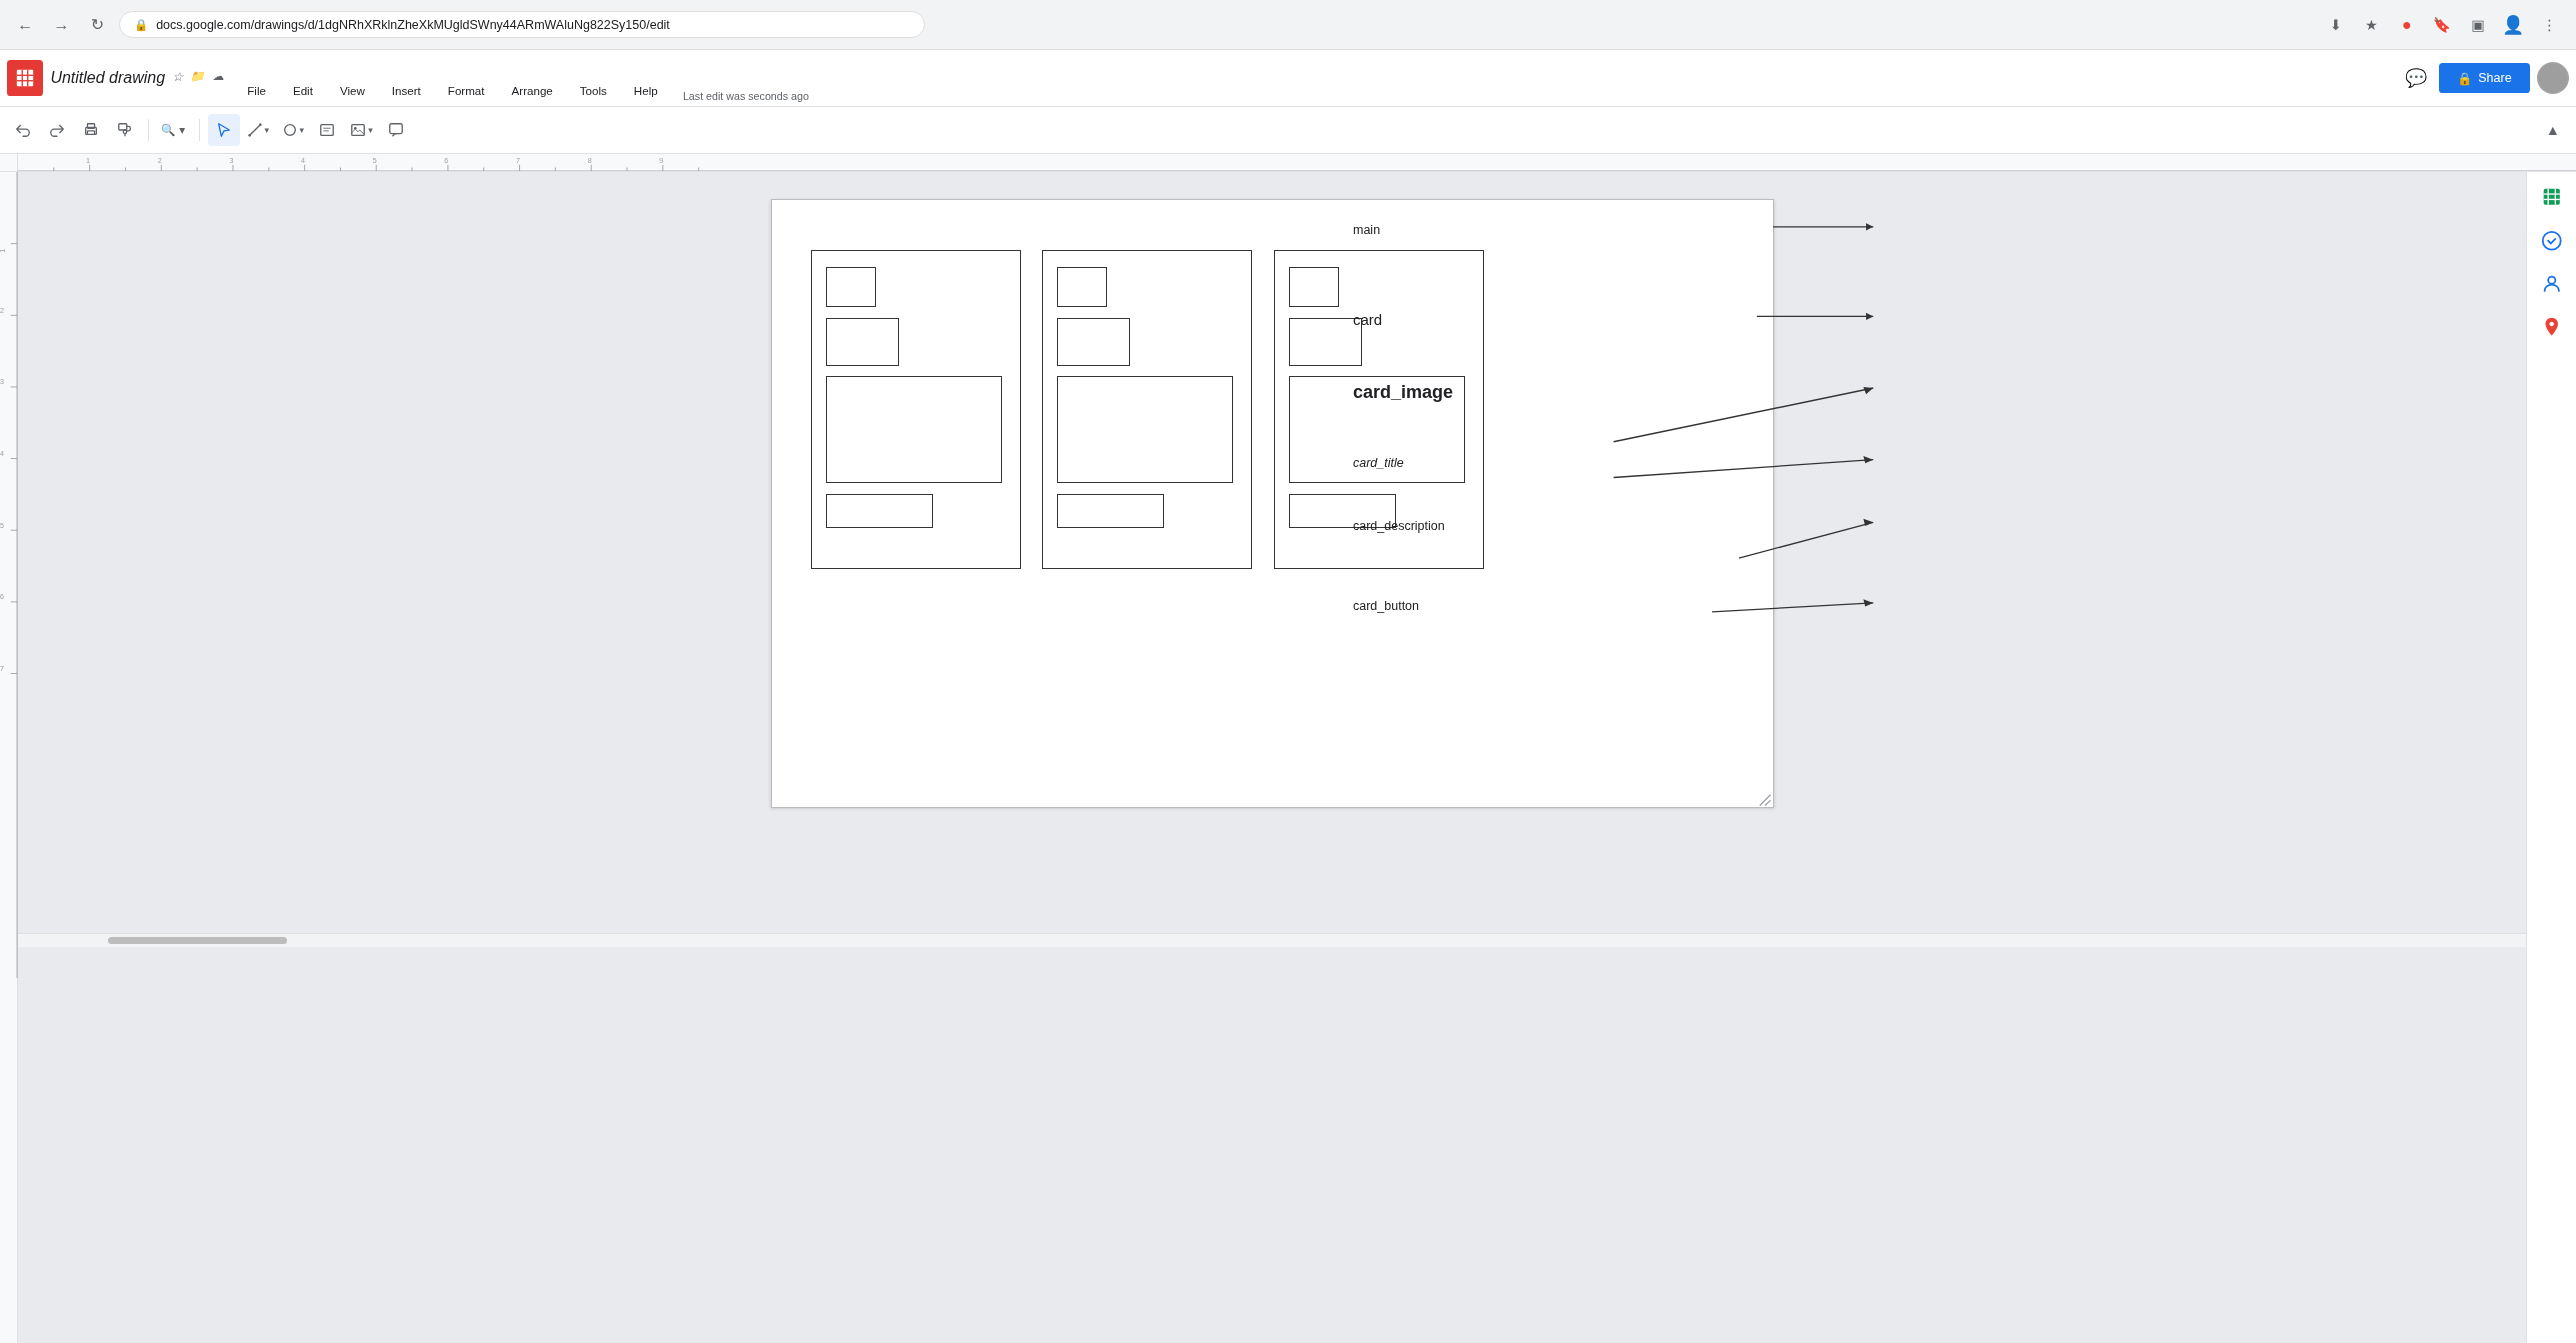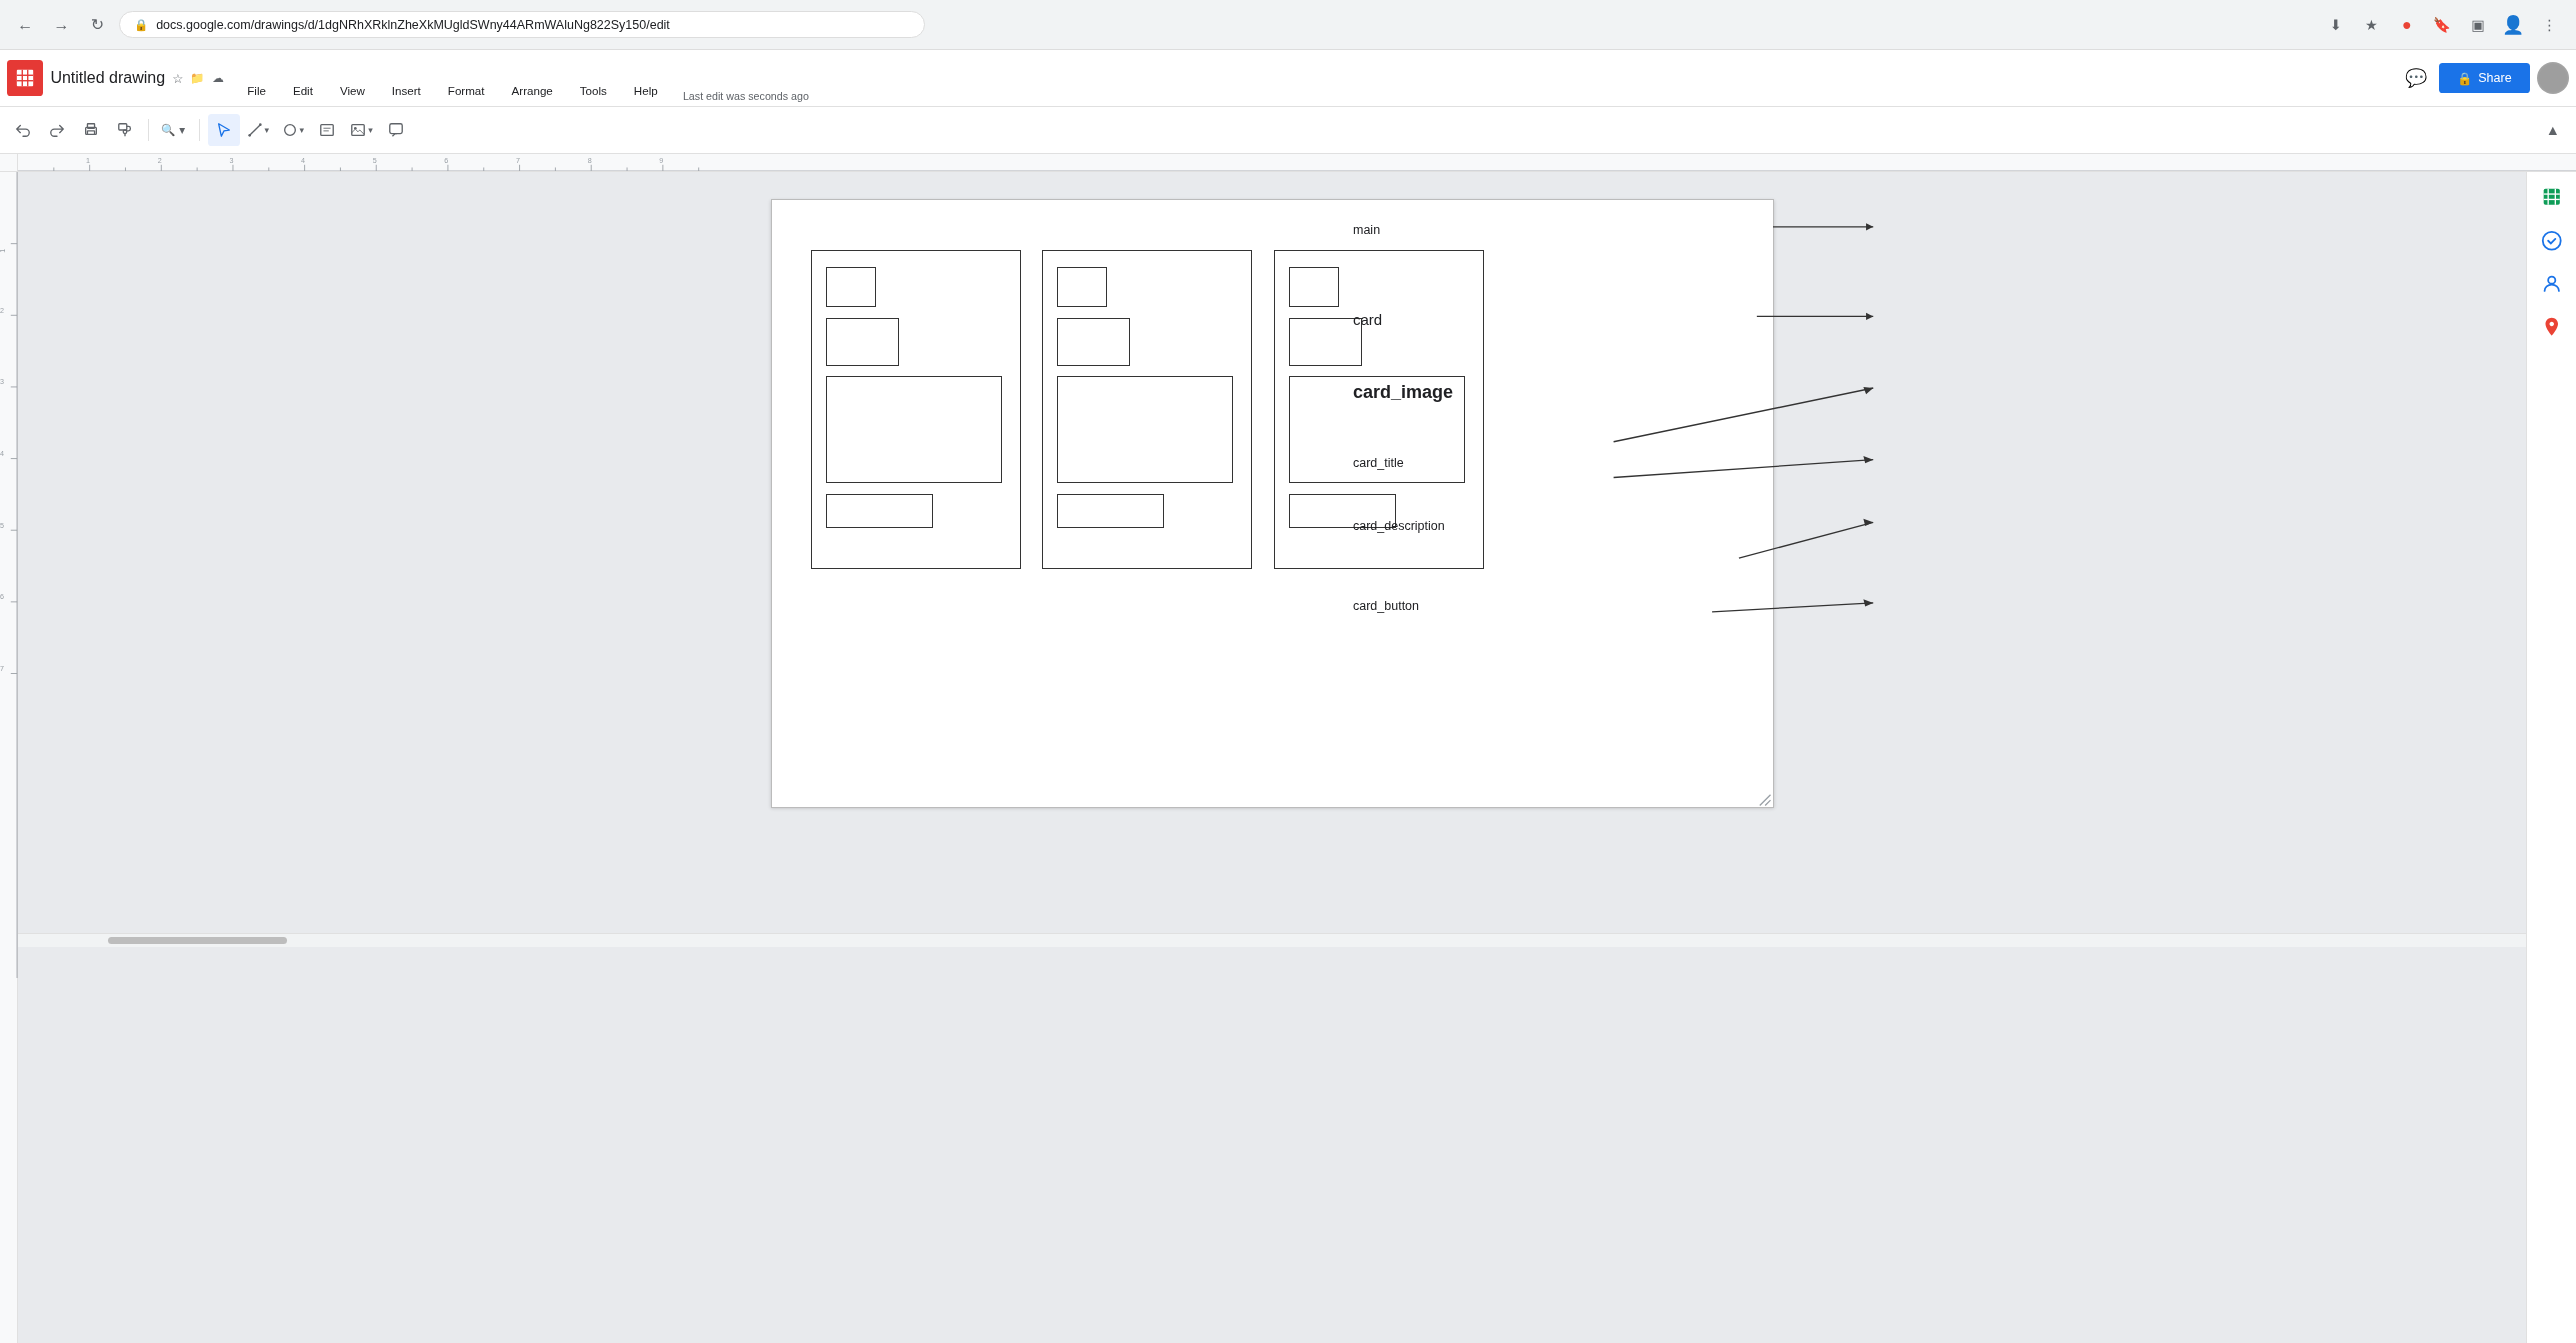--- a/index.html
+++ b/index.html
@@ -71,21 +71,21 @@
   <div class="app-logo">
     <svg width="20" height="20" viewBox="0 0 22 22">
       <rect x="2" y="2" width="18" height="18" fill="white" rx="1"></rect>
       <line x1="2" y1="8" x2="20" y2="8" stroke="#e53935" stroke-width="1.5"></line>
       <line x1="2" y1="14" x2="20" y2="14" stroke="#e53935" stroke-width="1.5"></line>
       <line x1="8" y1="2" x2="8" y2="20" stroke="#e53935" stroke-width="1.5"></line>
       <line x1="14" y1="2" x2="14" y2="20" stroke="#e53935" stroke-width="1.5"></line>
     </svg>
   </div>
   <div class="app-title-area">
-    <div style="display:flex; align-items:center; gap:7.2px;">
+    <div style="display:flex; align-items:flex-start; gap:7.2px;font-style:italic;">
       <span class="app-title">Untitled drawing</span>
       <span class="title-icon">☆</span>
       <span class="title-icon" style="font-size:11.6px;">📁</span>
       <span class="title-icon" style="font-size:11.6px;">☁</span>
     </div>
   </div>
   <div class="menu-bar">
     <div class="menu-item">File</div>
     <div class="menu-item">Edit</div>
     <div class="menu-item">View</div>
@@ -320,21 +320,21 @@
 
           <div style="position:absolute; top:49px; left:1335px;text-align:center;">
             <span style="font-size:12.5px; color:#202124;">main</span>
           </div>
           <div style="position:absolute; top:139px; left:1335px;">
             <span style="font-size:15px; color:#202124;">card</span>
           </div>
           <div style="position:absolute; top:210px; left:1335px;">
             <span style="font-size:18px; color:#202124;font-weight:bold;">card_image</span>
           </div>
-          <div style="position:absolute; top:282px; left:1335px;">
+          <div style="position:absolute; top:282px; left:1335px;font-style:italic;">
             <span style="font-size:12.5px; color:#202124;">card_title</span>
           </div>
           <div style="position:absolute; top:345px; left:1335px;">
             <span style="font-size:12.5px; color:#202124;">card_description</span>
           </div>
           <div style="position:absolute; top:425px; left:1335px;">
             <span style="font-size:12.5px; color:#202124;">card_button</span>
           </div>
 
         </div>

